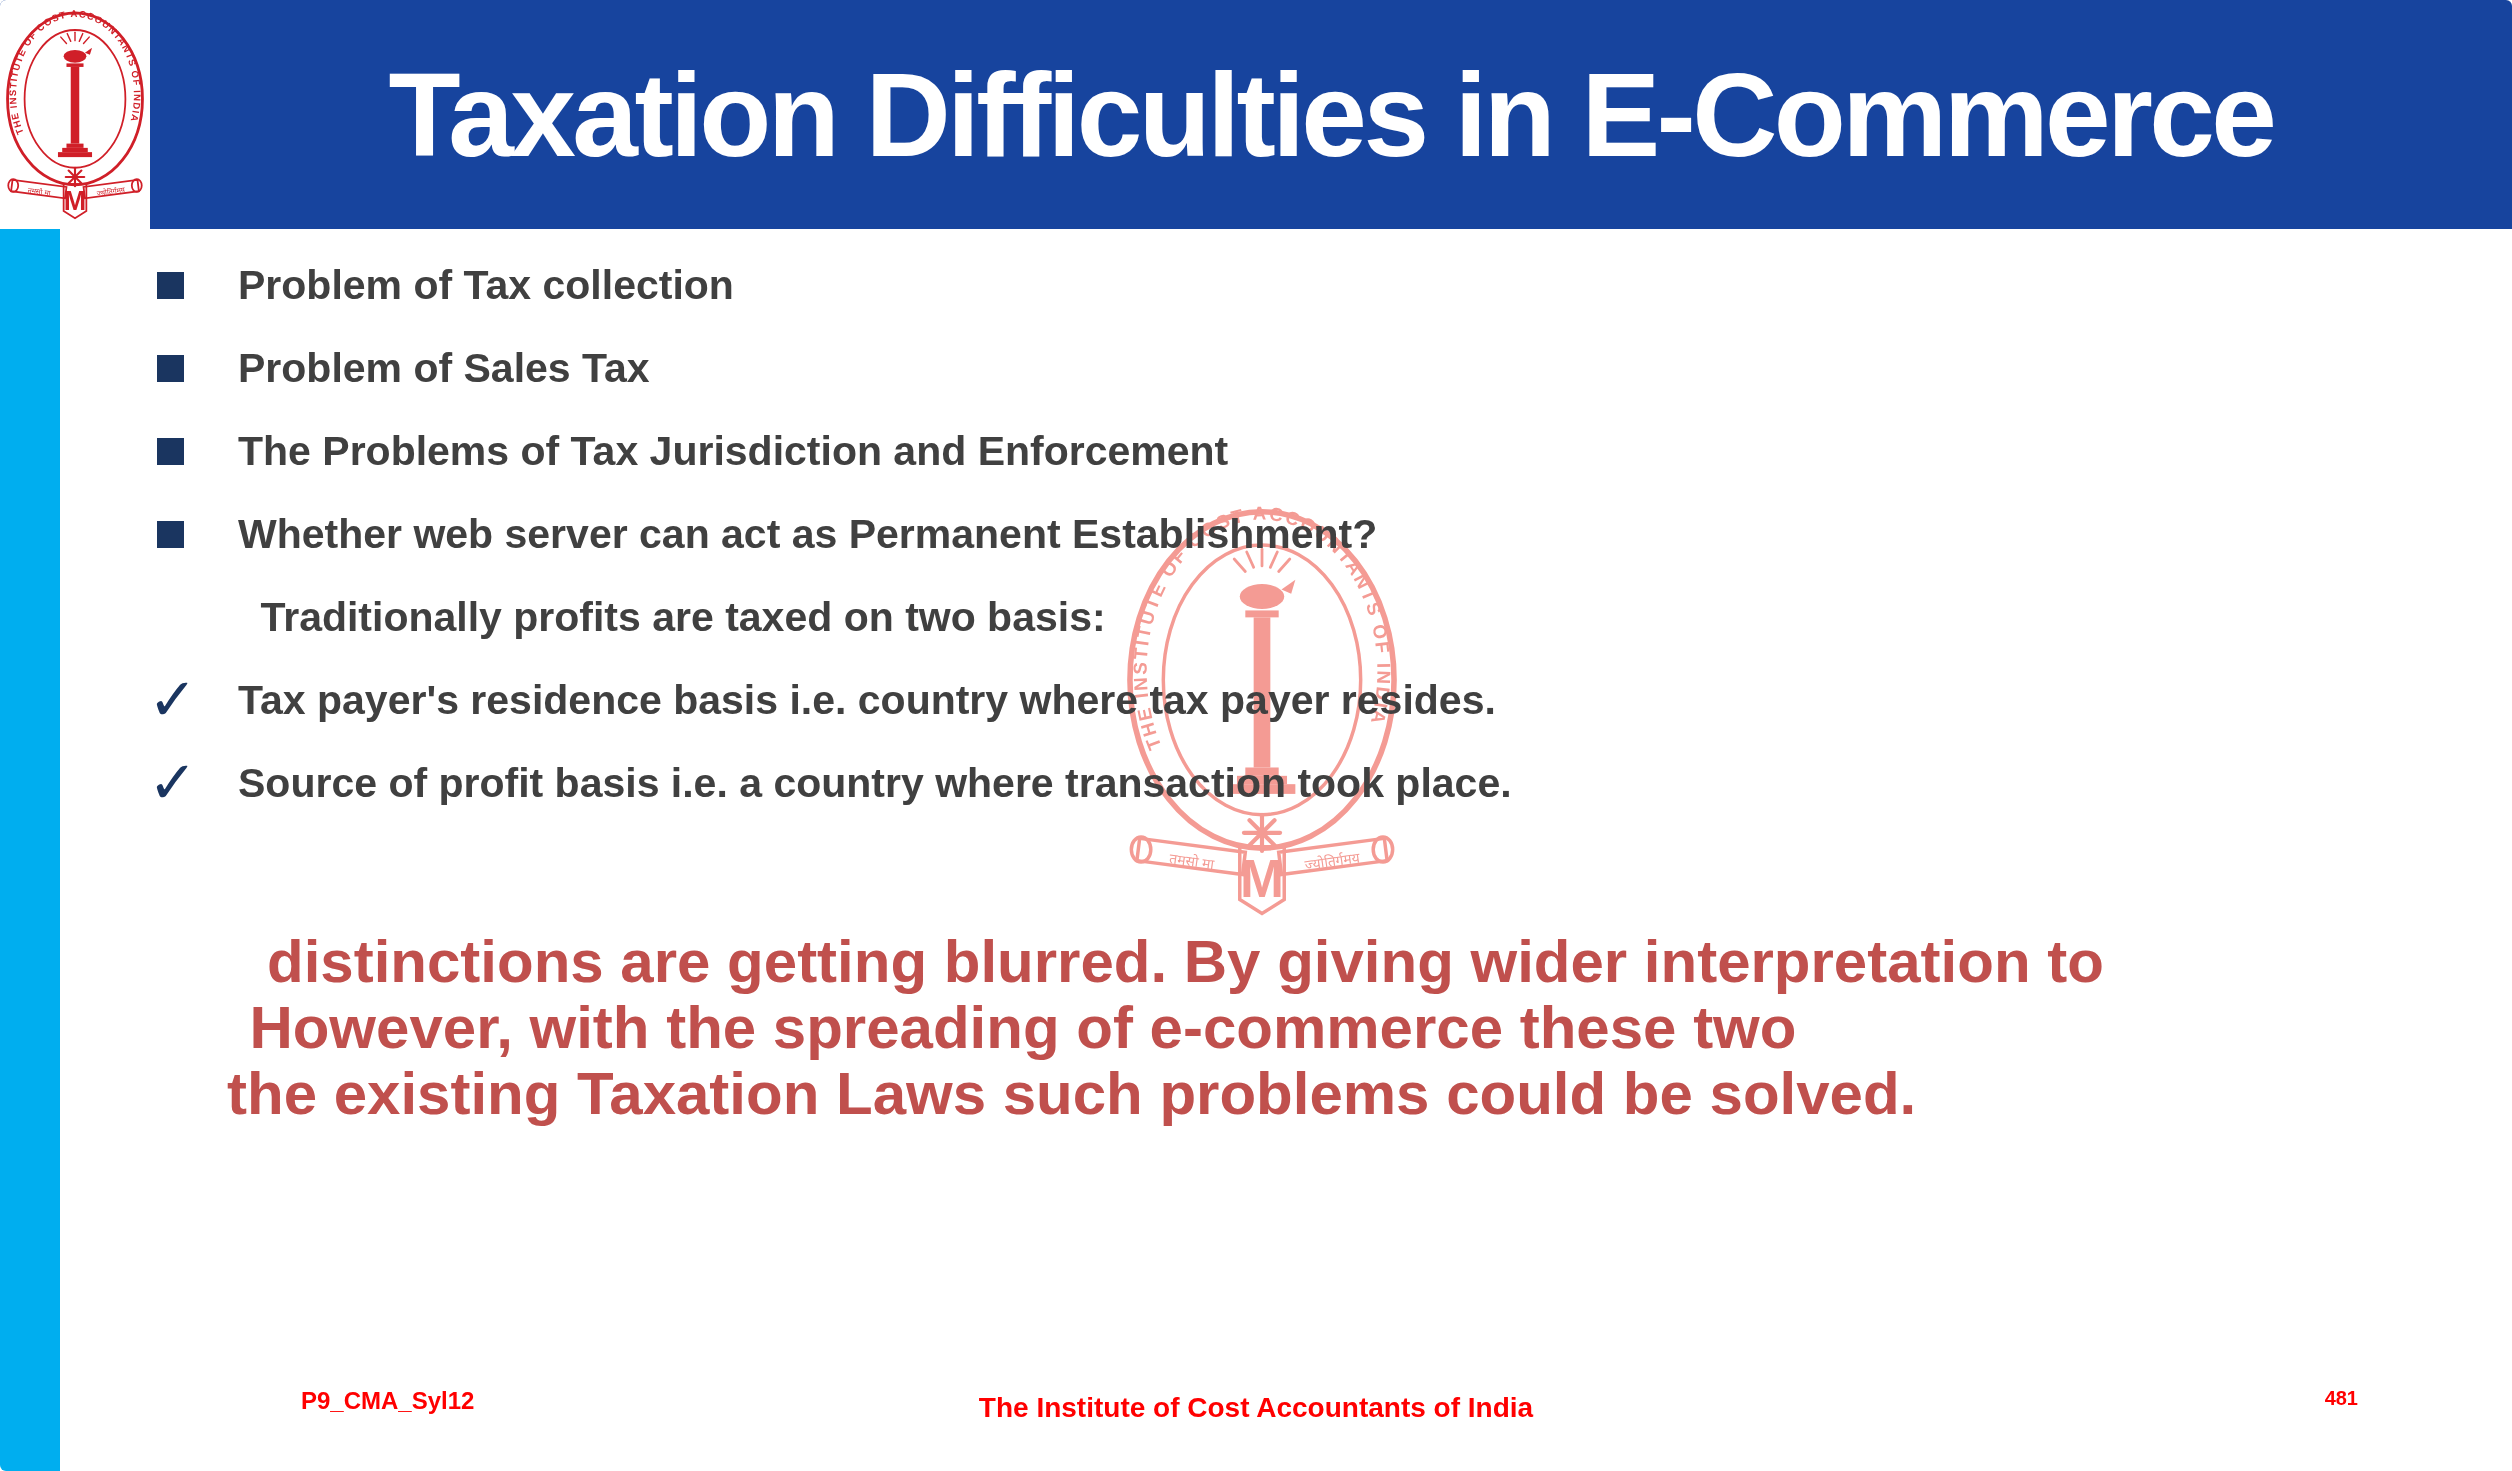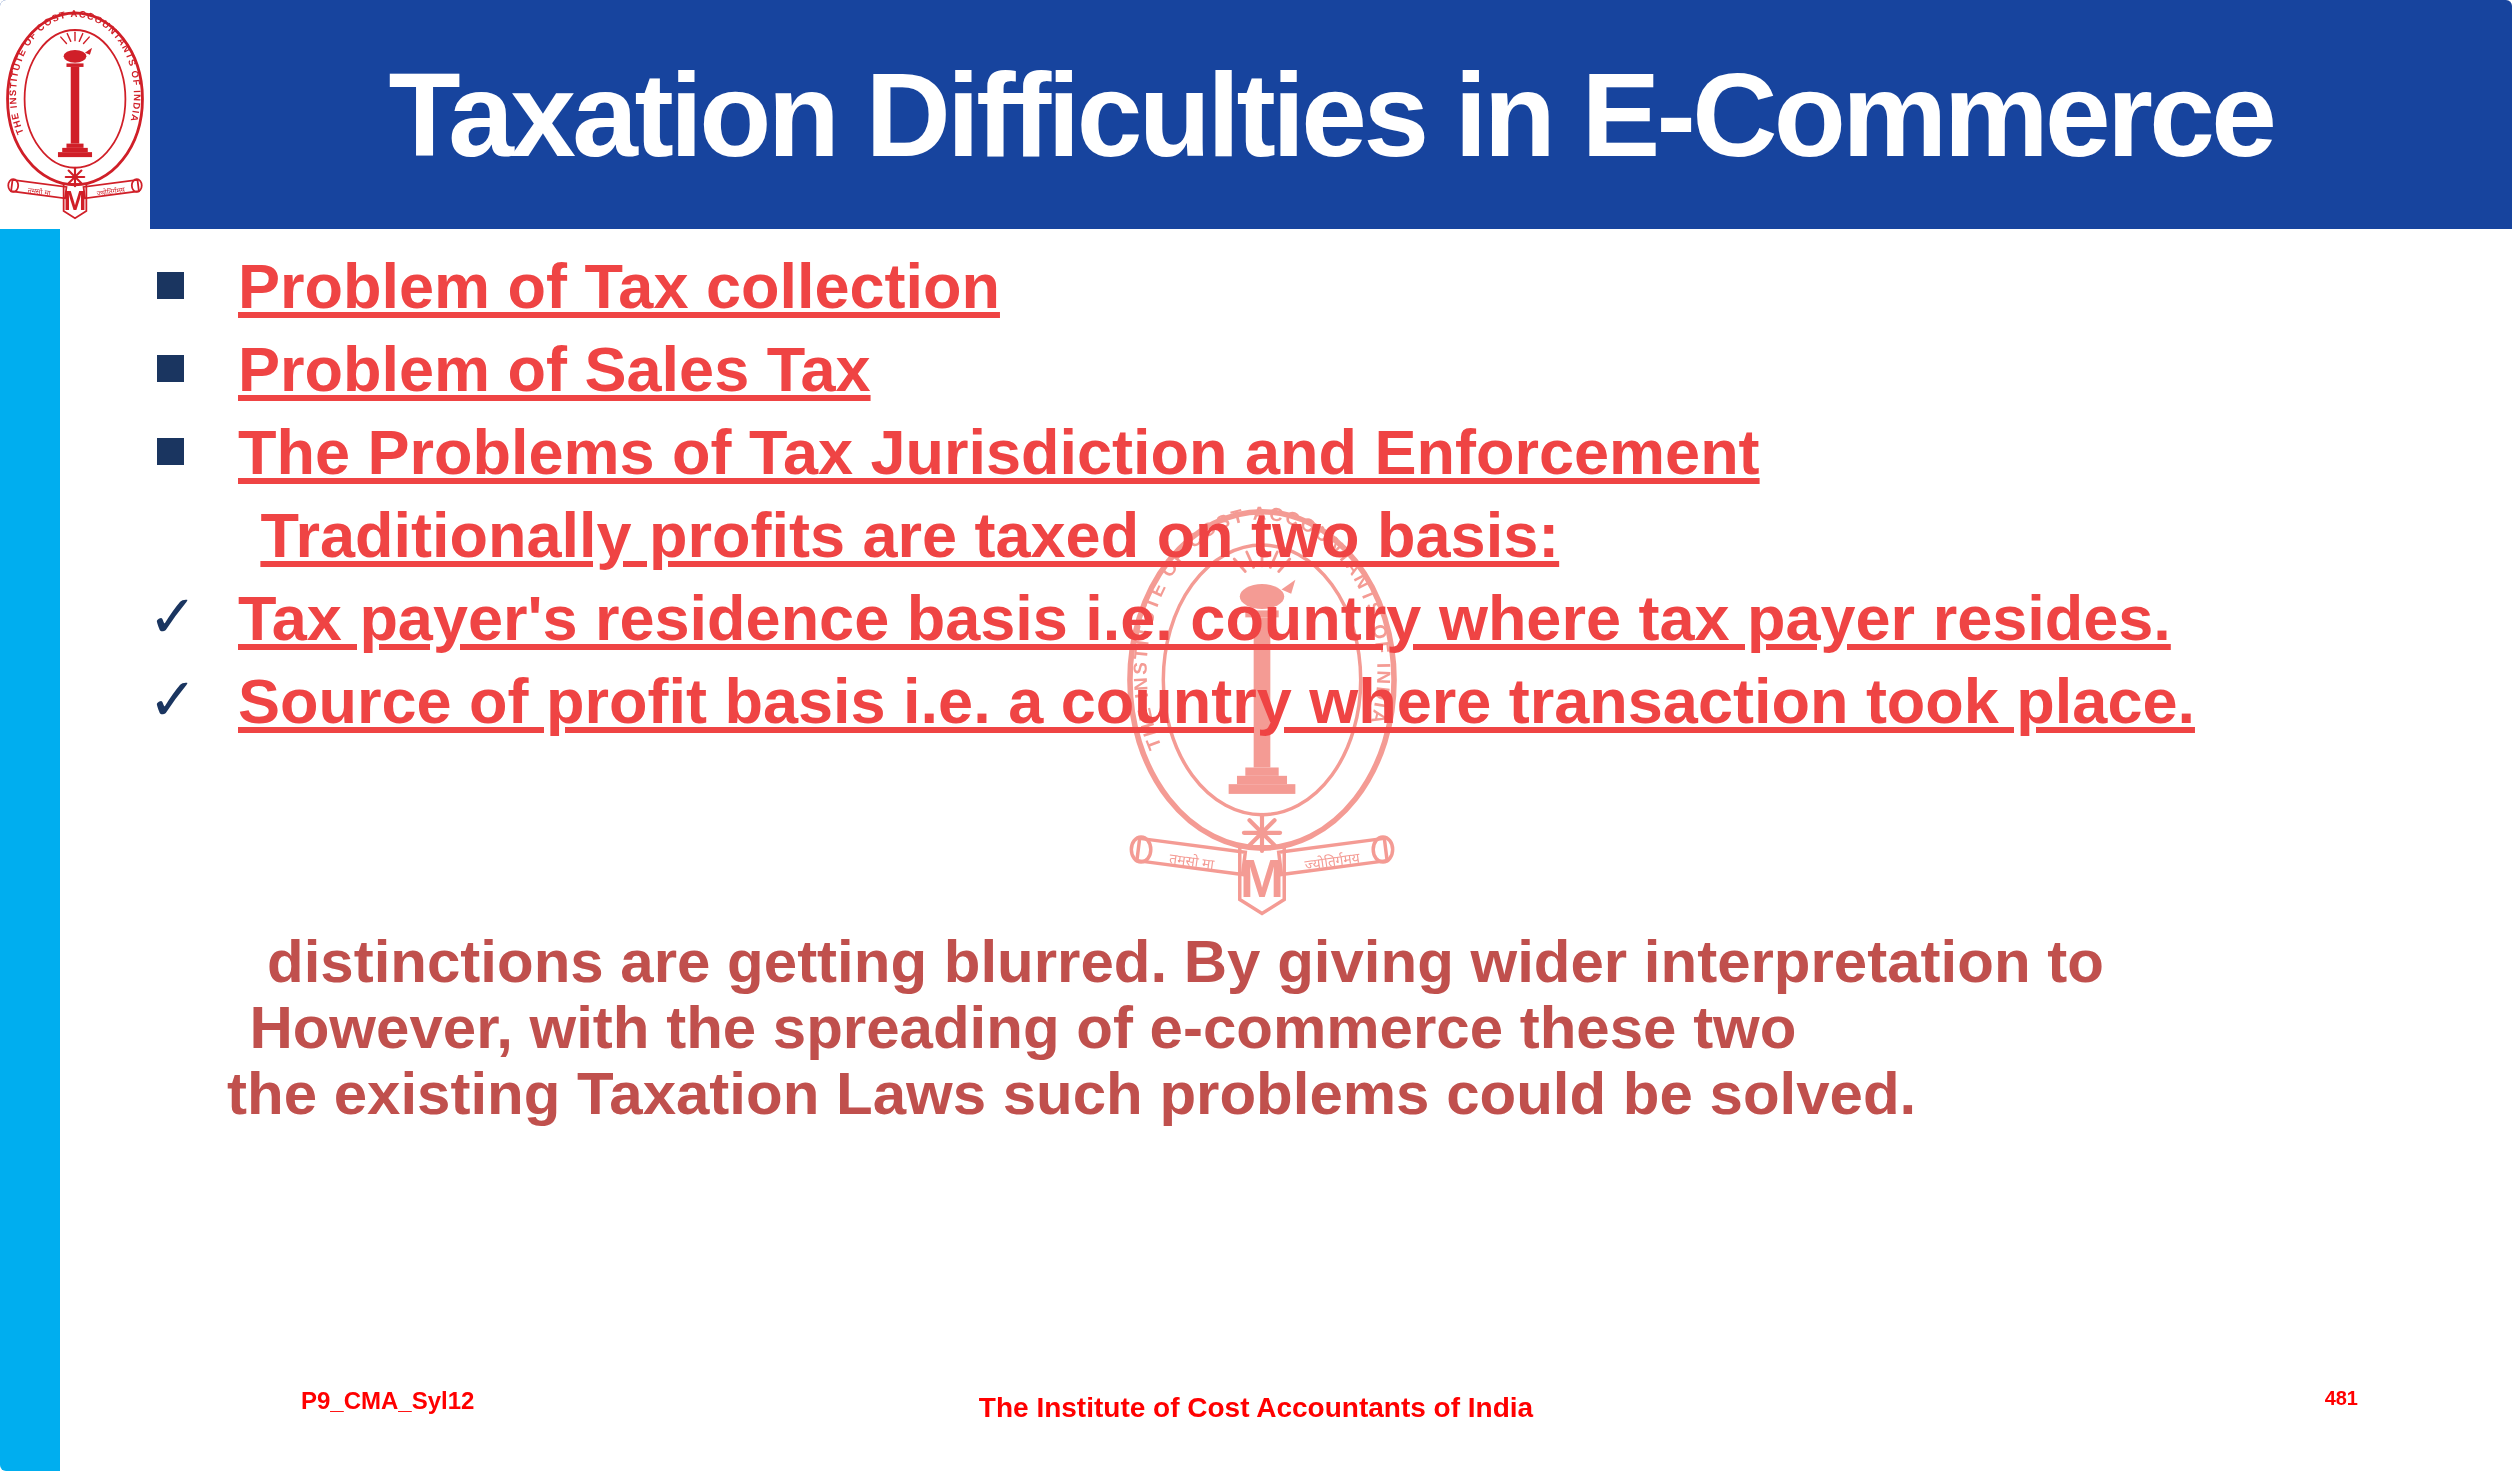--- a/index.html
+++ b/index.html
@@ -26,21 +26,21 @@
   .left-stripe { position:absolute; left:0; top:229px; width:60px; height:1243px; background:#00aeef; }
   
   .watermark { position:absolute; left:1123px; top:502px; width:278px; height:417px; z-index:1; }
   
   .bullets { position:absolute; left:148px; top:244px; width:2324px; z-index:2; }
   .b-row { display:flex; align-items:center; height:83px; white-space:nowrap; }
   .marker { flex:0 0 90px; width:90px; display:flex; align-items:center; }
   .marker.sq::before { content:""; display:block; width:27px; height:27px; background:#1a3560; margin-left:9px; }
   .marker.chk::before { content:"✓"; font-size:59px; font-weight:400; color:#1a3560; line-height:1; margin-left:0px; }
   .marker.none::before { content:""; }
-  .b-text { font-size:63px; font-weight:bold; color:#ef4444;text-decoration:underline; }
+  .b-text { font-size:41px; font-weight:bold; color:#404040; }
   .b-row.indent .b-text { margin-left:22.4px; }
   
   .para { position:absolute; left:227px; top:929px; width:2243px; z-index:2; }
   .para .p-line { font-size:60px; line-height:66px; font-weight:bold; color:#c0504d; white-space:nowrap; }
   .para .p-line.ind1 { padding-left:22.4px; }
   .para .p-line.ind2 { padding-left:40px; }
   
   .footer { position:absolute; left:0; top:1382px; width:2512px; height:54px; z-index:2; color:#ff0000; }
   .footer-left  { position:absolute; left:301px;  top:4.5px;  font-size:24px; font-weight:bold; color:#ff0000; }
   .footer-center{ position:absolute; left:0; right:0; top:10px; text-align:center; font-size:28px; font-weight:bold; color:#ff0000; }
@@ -121,20 +121,24 @@
       <span class="b-text">Problem of Tax collection</span>
     </div>
     <div class="b-row">
       <span class="marker sq"></span>
       <span class="b-text">Problem of Sales Tax</span>
     </div>
     <div class="b-row">
       <span class="marker sq"></span>
       <span class="b-text">The Problems of Tax Jurisdiction and Enforcement</span>
     </div>
+    <div class="b-row">
+      <span class="marker sq"></span>
+      <span class="b-text">Whether web server can act as Permanent Establishment?</span>
+    </div>
     <div class="b-row indent">
       <span class="marker none"></span>
       <span class="b-text">Traditionally profits are taxed on two basis:</span>
     </div>
     <div class="b-row">
       <span class="marker chk"></span>
       <span class="b-text">Tax payer's residence basis i.e. country where tax payer resides.</span>
     </div>
     <div class="b-row">
       <span class="marker chk"></span>

